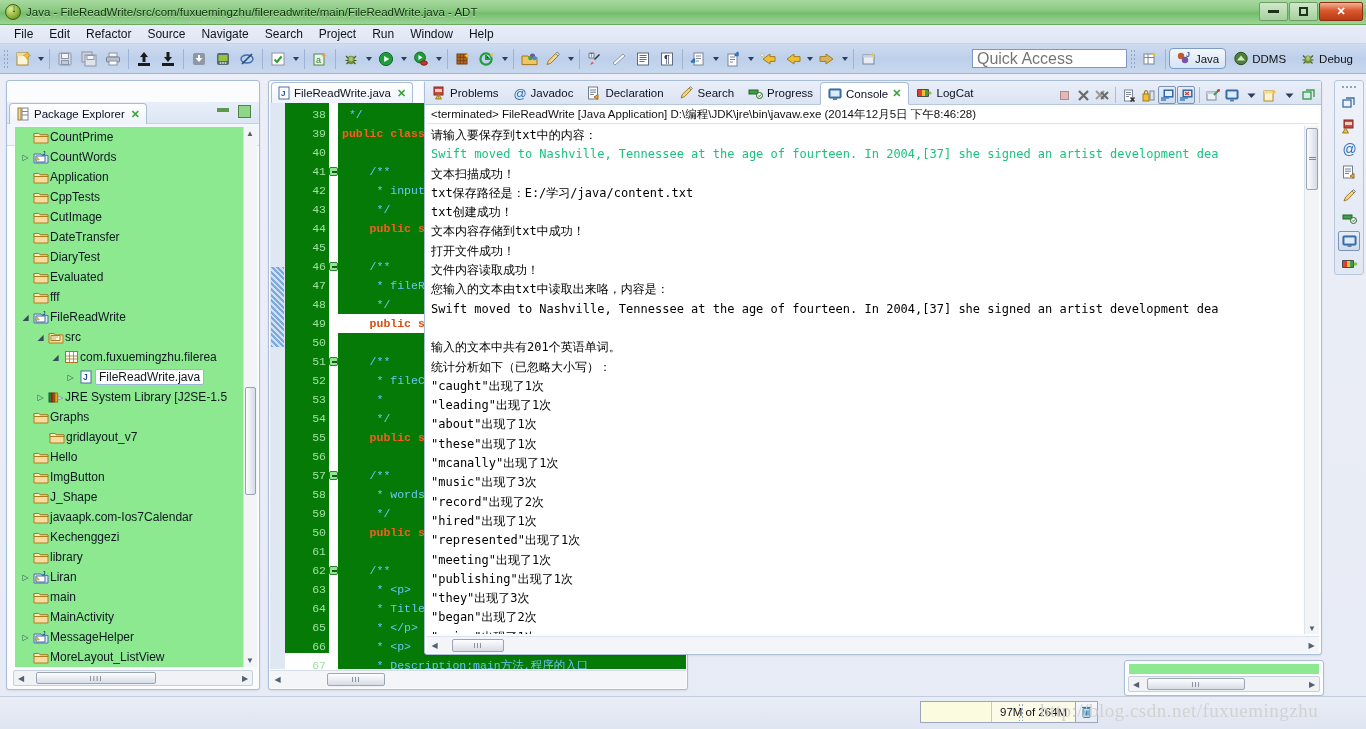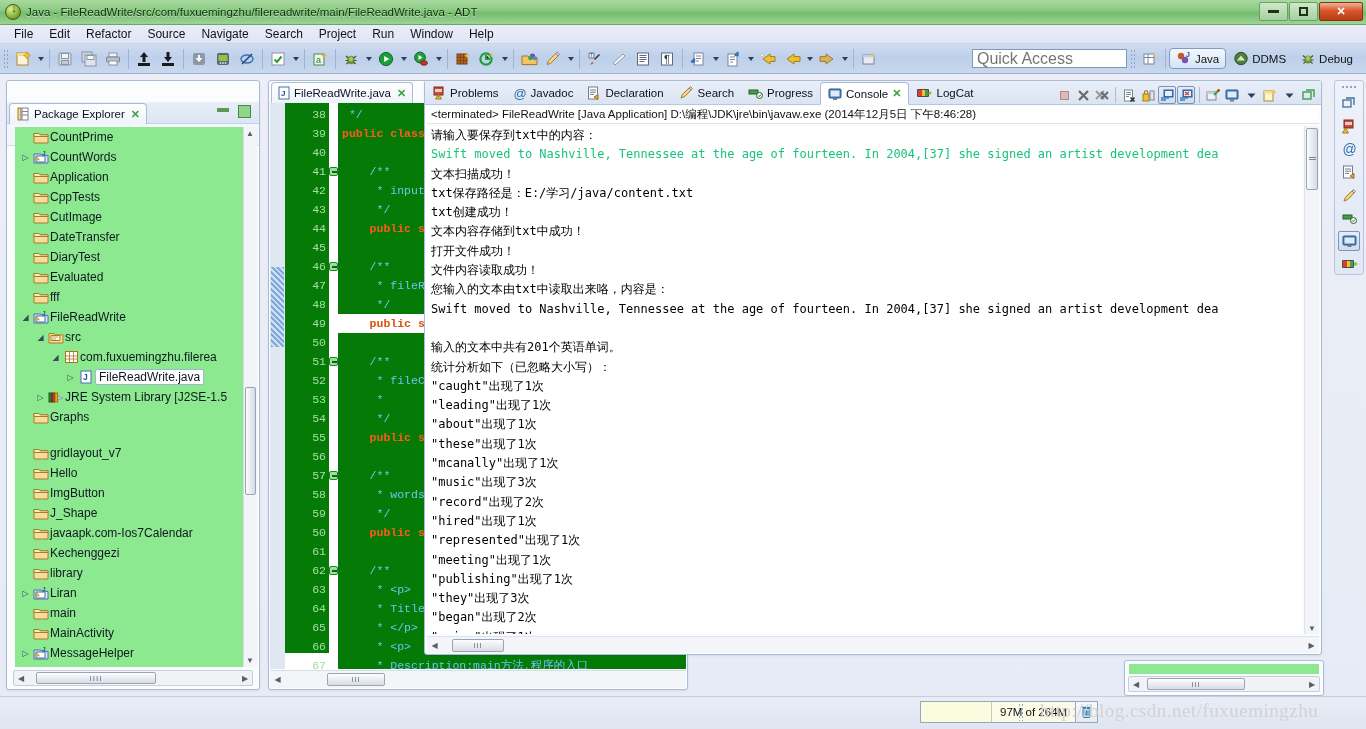--- a/index.html
+++ b/index.html
@@ -779,21 +779,21 @@
         <div class="tnode" style="">
           <span class="twist"></span>
           <span class="tico">
             <svg width="16" height="14" viewBox="0 0 16 14">
               <path d="M1 3.5h5l1.2 1.4H15V13H1z" fill="#f6dca0" stroke="#a97f22"></path>
               <path d="M1 3.5h5l1.2 1.4H15v1.6H1z" fill="#fbeec6" stroke="#a97f22"></path>
             </svg>
           </span>
           <span class="tlabel">Graphs</span>
         </div>
-        <div class="tnode" style="padding-left: 4px; margin-top: 16px;">
+        <div class="tnode" style="padding-left: 20px;">
           <span class="twist"></span>
           <span class="tico">
             <svg width="16" height="14" viewBox="0 0 16 14">
               <path d="M1 3.5h5l1.2 1.4H15V13H1z" fill="#f6dca0" stroke="#a97f22"></path>
               <path d="M1 3.5h5l1.2 1.4H15v1.6H1z" fill="#fbeec6" stroke="#a97f22"></path>
             </svg>
           </span>
           <span class="tlabel">gridlayout_v7</span>
         </div>
         <div class="tnode" style="padding-left: 4px;">

